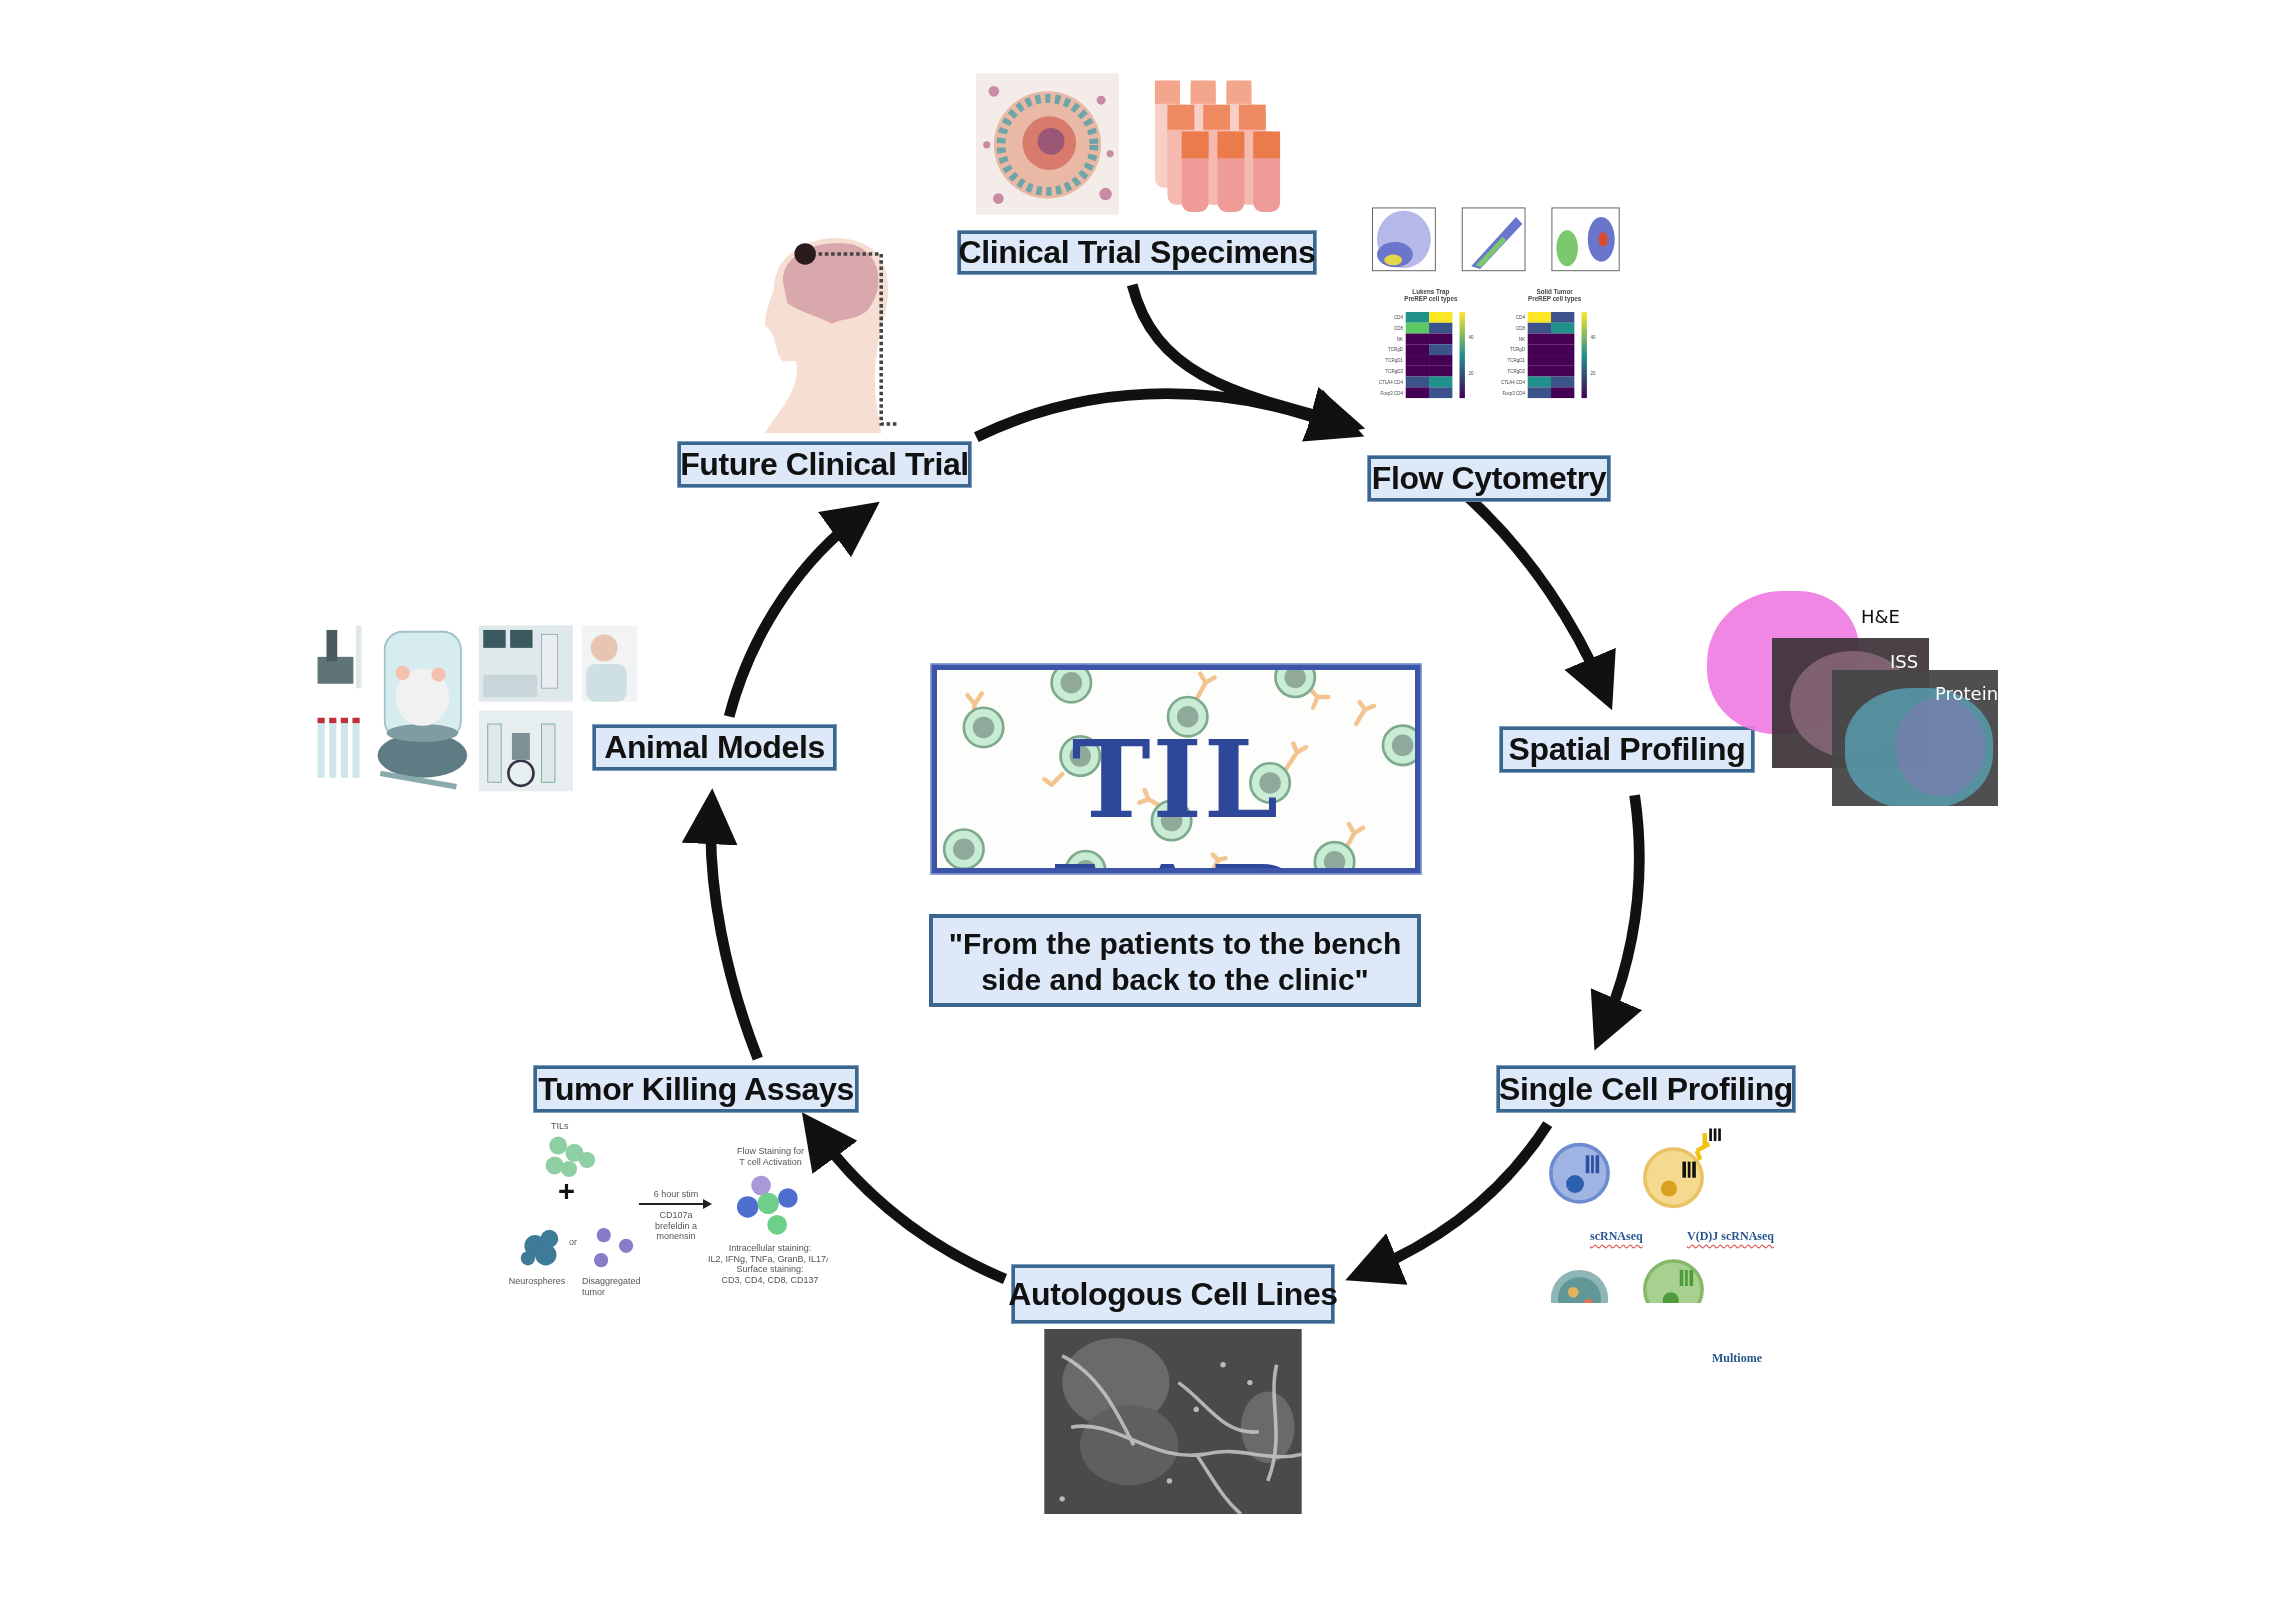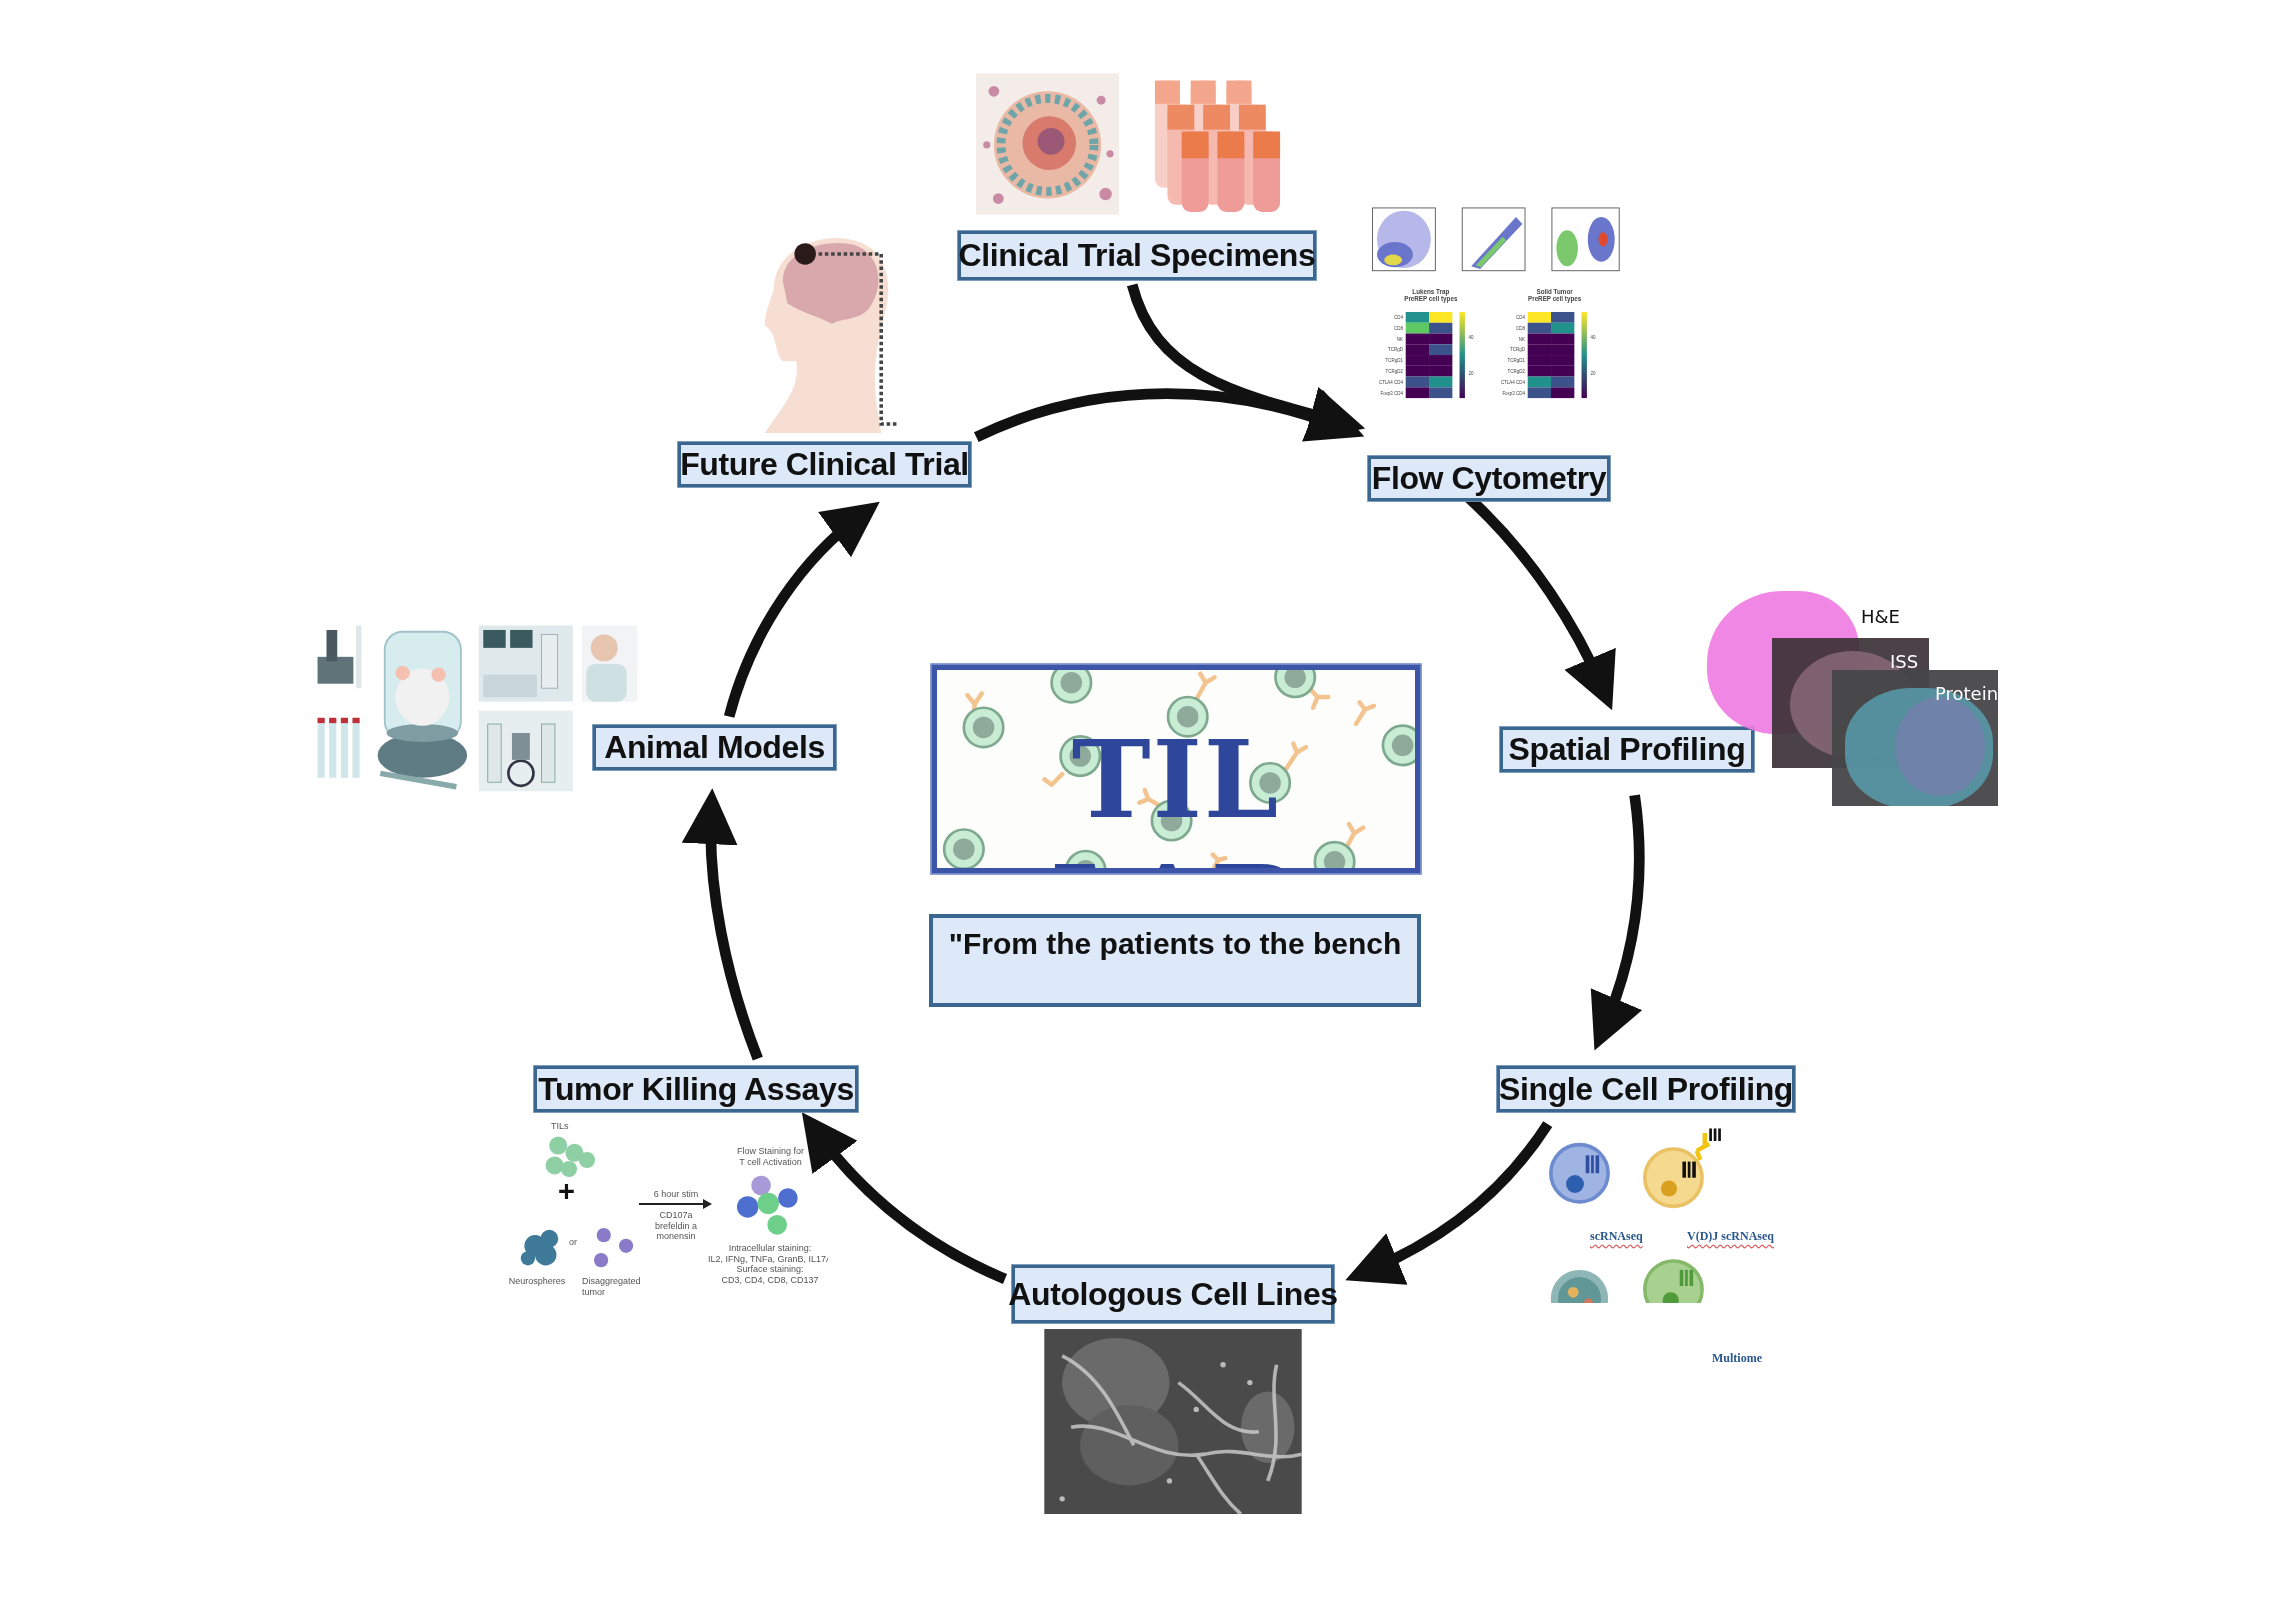--- a/index.html
+++ b/index.html
@@ -48,21 +48,21 @@
   <path d="M1264,318 C1290,420 1380,440 1500,472" stroke="#111" stroke-width="12" fill="none" marker-end="url(#ah)"></path>
   <path d="M1090,488 C1230,420 1380,430 1500,478" stroke="#111" stroke-width="12" fill="none" marker-end="url(#ah)"></path>
   <path d="M1640,556 C1710,620 1760,700 1790,770" stroke="#111" stroke-width="12" fill="none" marker-end="url(#ah)"></path>
   <path d="M1825,888 C1840,990 1820,1080 1790,1150" stroke="#111" stroke-width="12" fill="none" marker-end="url(#ah)"></path>
   <path d="M1728,1255 C1680,1330 1610,1385 1525,1420" stroke="#111" stroke-width="12" fill="none" marker-end="url(#ah)"></path>
   <path d="M1122,1428 C1030,1390 960,1330 910,1262" stroke="#111" stroke-width="12" fill="none" marker-end="url(#ah)"></path>
   <path d="M846,1182 C810,1090 790,990 794,905" stroke="#111" stroke-width="12" fill="none" marker-end="url(#ah)"></path>
   <path d="M814,800 C840,700 900,620 962,575" stroke="#111" stroke-width="12" fill="none" marker-end="url(#ah)"></path>
 </svg>
 
-<div class="label-box" style="left:958px;top:231px;width:358px;height:49px;text-align:center;">Clinical Trial Specimens</div>
+<div class="label-box" style="left:958px;top:231px;width:358px;height:43px;text-align:center;">Clinical Trial Specimens</div>
 <div class="label-box" style="left:1368px;top:445px;width:242px;height:45px;margin-top:11px;">Flow Cytometry</div>
 <div class="label-box" style="left:1500px;top:727px;width:254px;height:45px;">Spatial Profiling</div>
 <div class="label-box" style="left:1497px;top:1066px;width:298px;height:46px;">Single Cell Profiling</div>
 <div class="label-box" style="left:1012px;top:1265px;width:322px;height:58px;">Autologous Cell Lines</div>
 <div class="label-box" style="left:534px;top:1066px;width:324px;height:46px;">Tumor Killing Assays</div>
 <div class="label-box" style="left:593px;top:725px;width:243px;height:45px;">Animal Models</div>
 <div class="label-box" style="left:678px;top:442px;width:293px;height:45px;">Future Clinical Trial</div>
 
 <div class="logo">
   <svg width="488" height="208" style="position:absolute;left:0;top:0" viewBox="0 0 545 232">
@@ -102,20 +102,21 @@
       <circle cx="30" cy="200" r="12"></circle>
       <circle cx="166" cy="224" r="12"></circle>
       <circle cx="444" cy="214" r="12"></circle>
     </g>
   </svg>
   <div class="logo-text">TIL LAB</div>
 </div>
 
 <div class="quote">
   <span>"From the patients to the bench</span>
+  <span>side and back to the clinic"</span>
 </div>
 
 <svg class="img-panel" style="left:976px;top:73px;" width="143" height="142" viewBox="0 0 160 158">
   <rect width="160" height="158" fill="#f4ece8"></rect>
   <circle cx="80" cy="80" r="60" fill="#e9b9a5"></circle>
   <circle cx="80" cy="80" r="52" fill="none" stroke="#6fa5a8" stroke-width="10" stroke-dasharray="6 5"></circle>
   <circle cx="82" cy="78" r="30" fill="#d87a6c"></circle>
   <circle cx="84" cy="76" r="15" fill="#9b5876"></circle>
   <g fill="#c98aa3">
       <circle cx="20" cy="20" r="6"></circle>

